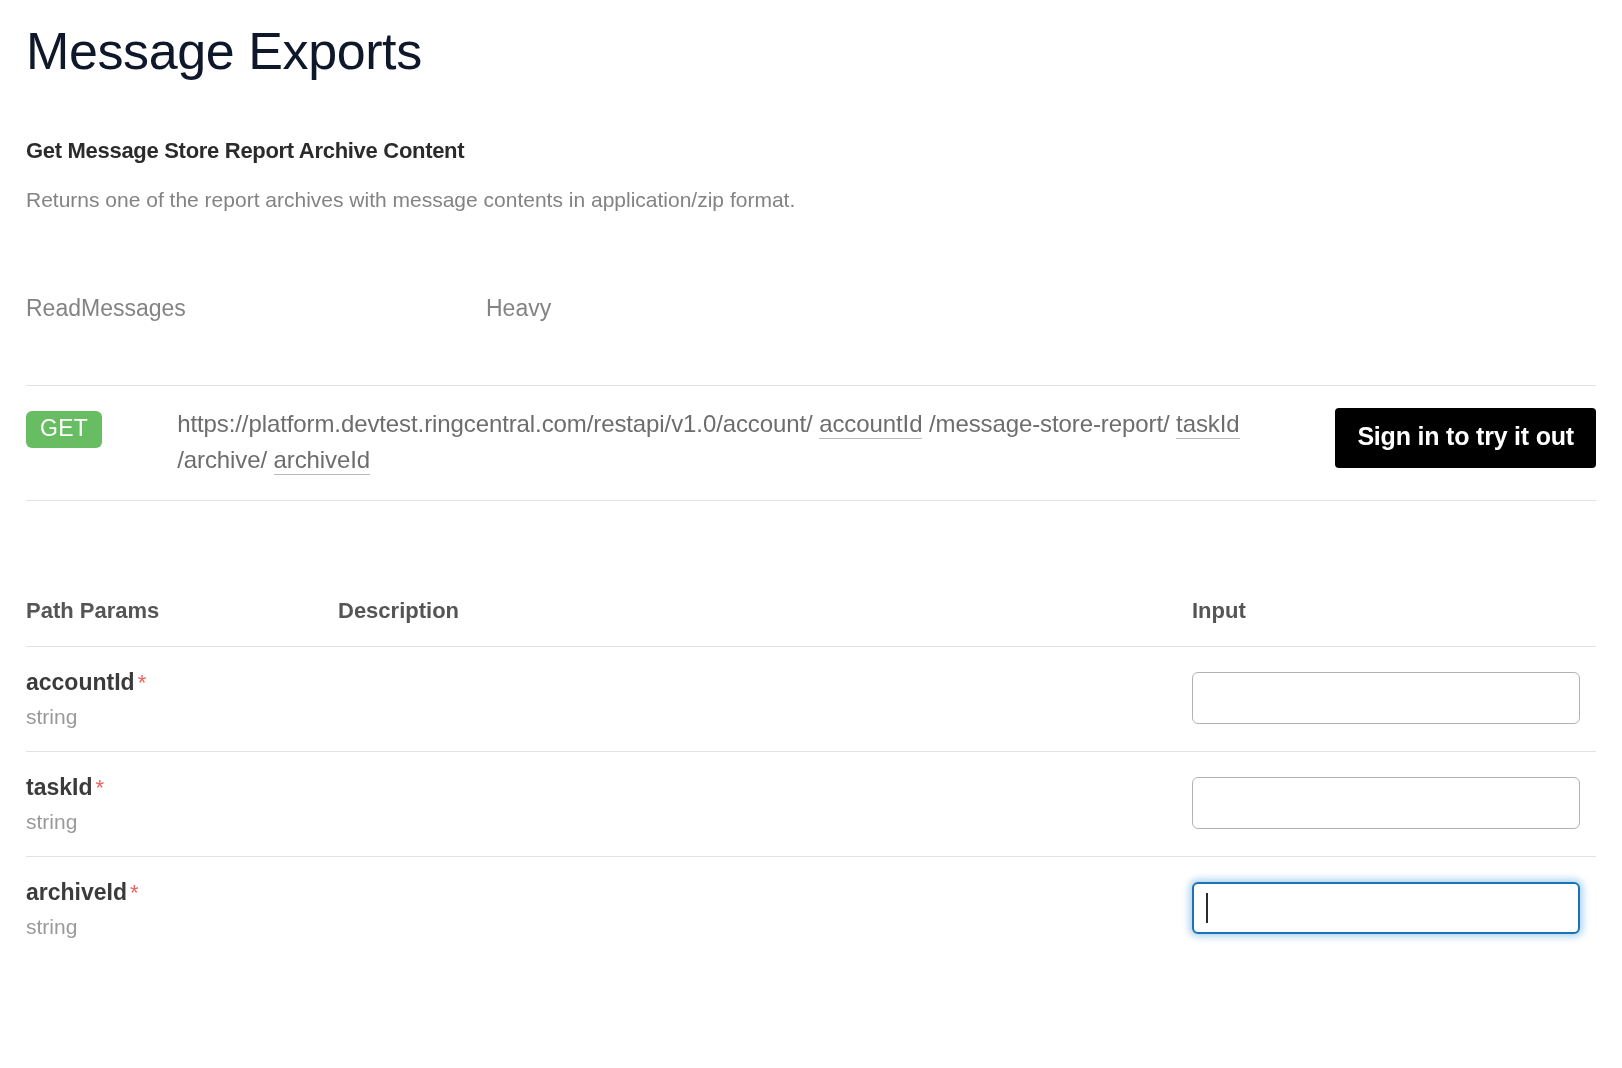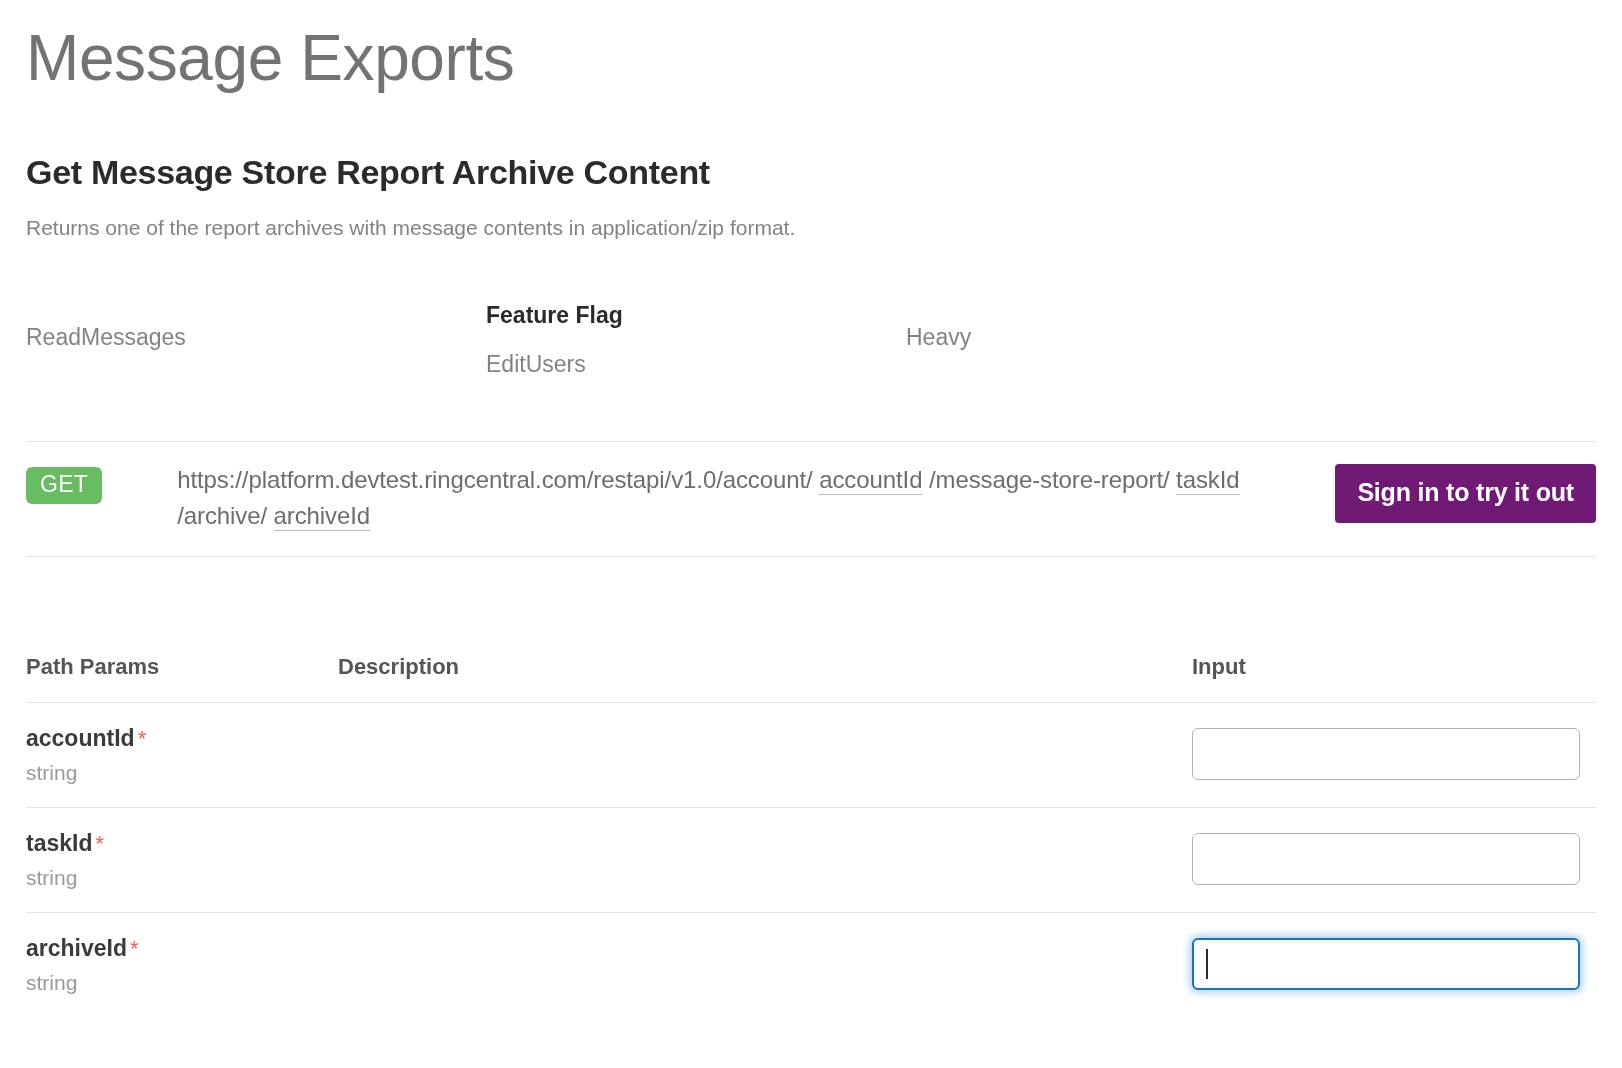--- a/index.html
+++ b/index.html
@@ -16,30 +16,30 @@
     position: relative;
   }
   .page {
     padding: 0 26px;
     box-sizing: border-box;
     width: 1622px;
   }
 
   
   .page-title {
-    font-size: 64px;
+    font-size: 52px;
     font-weight: 300;
-    color: #737373;
+    color: #0f172a;
     letter-spacing: -0.4px;
     margin: 0;
     padding-top: 22px;
     line-height: 1.15;
   }
   .section-title {
-    font-size: 34px;
+    font-size: 22px;
     font-weight: 700;
     color: #2b2b2b;
     letter-spacing: -0.3px;
     margin: 0;
     padding-top: 56px;
     line-height: 1.2;
   }
   .section-desc {
     font-size: 21px;
     font-weight: 400;
@@ -113,21 +113,21 @@
     padding-right: 20px;
     letter-spacing: -0.1px;
   }
   .url .param {
     border-bottom: 1px solid #b9b9b9;
     padding-bottom: 1px;
     color: #6d6d6d;
   }
   .signin-btn {
     flex: 0 0 auto;
-    background: #701a75;
+    background: #000000;
     color: #ffffff;
     border: none;
     border-radius: 4px;
     font-family: "Liberation Sans", sans-serif;
     font-size: 25px;
     font-weight: 700;
     padding: 15px 22px 17px 22px;
     cursor: pointer;
     white-space: nowrap;
     letter-spacing: -0.2px;
@@ -217,24 +217,20 @@
   <h1 class="page-title">Message Exports</h1>
 
   <h2 class="section-title">Get Message Store Report Archive Content</h2>
 
   <p class="section-desc">Returns one of the report archives with message contents in application/zip format.</p>
 
   <div class="meta-row">
     <div class="meta-col c1">
       <div class="meta-value">ReadMessages</div>
     </div>
-    <div class="meta-col c2">
-      <div class="meta-label">Feature Flag</div>
-      <div class="meta-value">EditUsers</div>
-    </div>
     <div class="meta-col c3">
       <div class="meta-value">Heavy</div>
     </div>
   </div>
 
   <div class="endpoint-wrap">
     <div class="divider"></div>
 
     <div class="endpoint">
       <span class="method-badge">GET</span>

